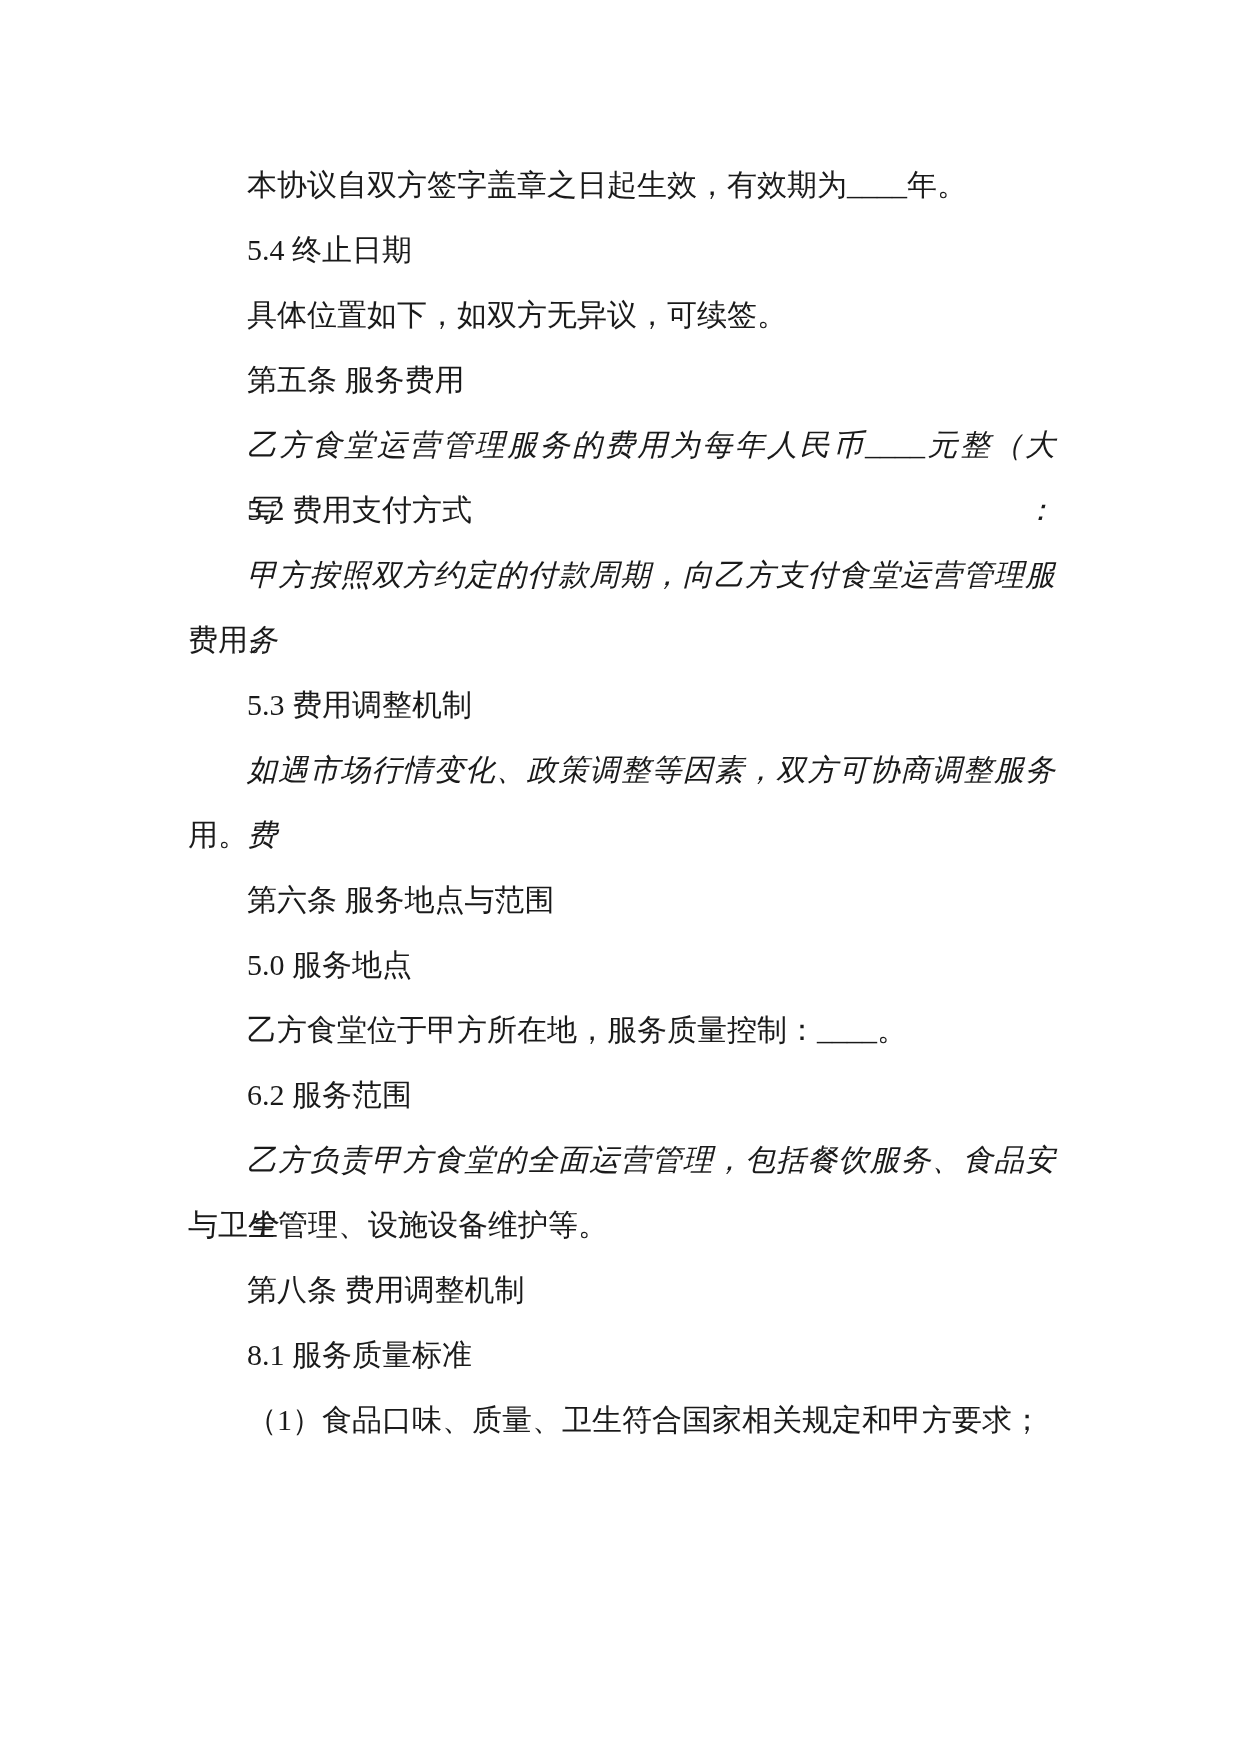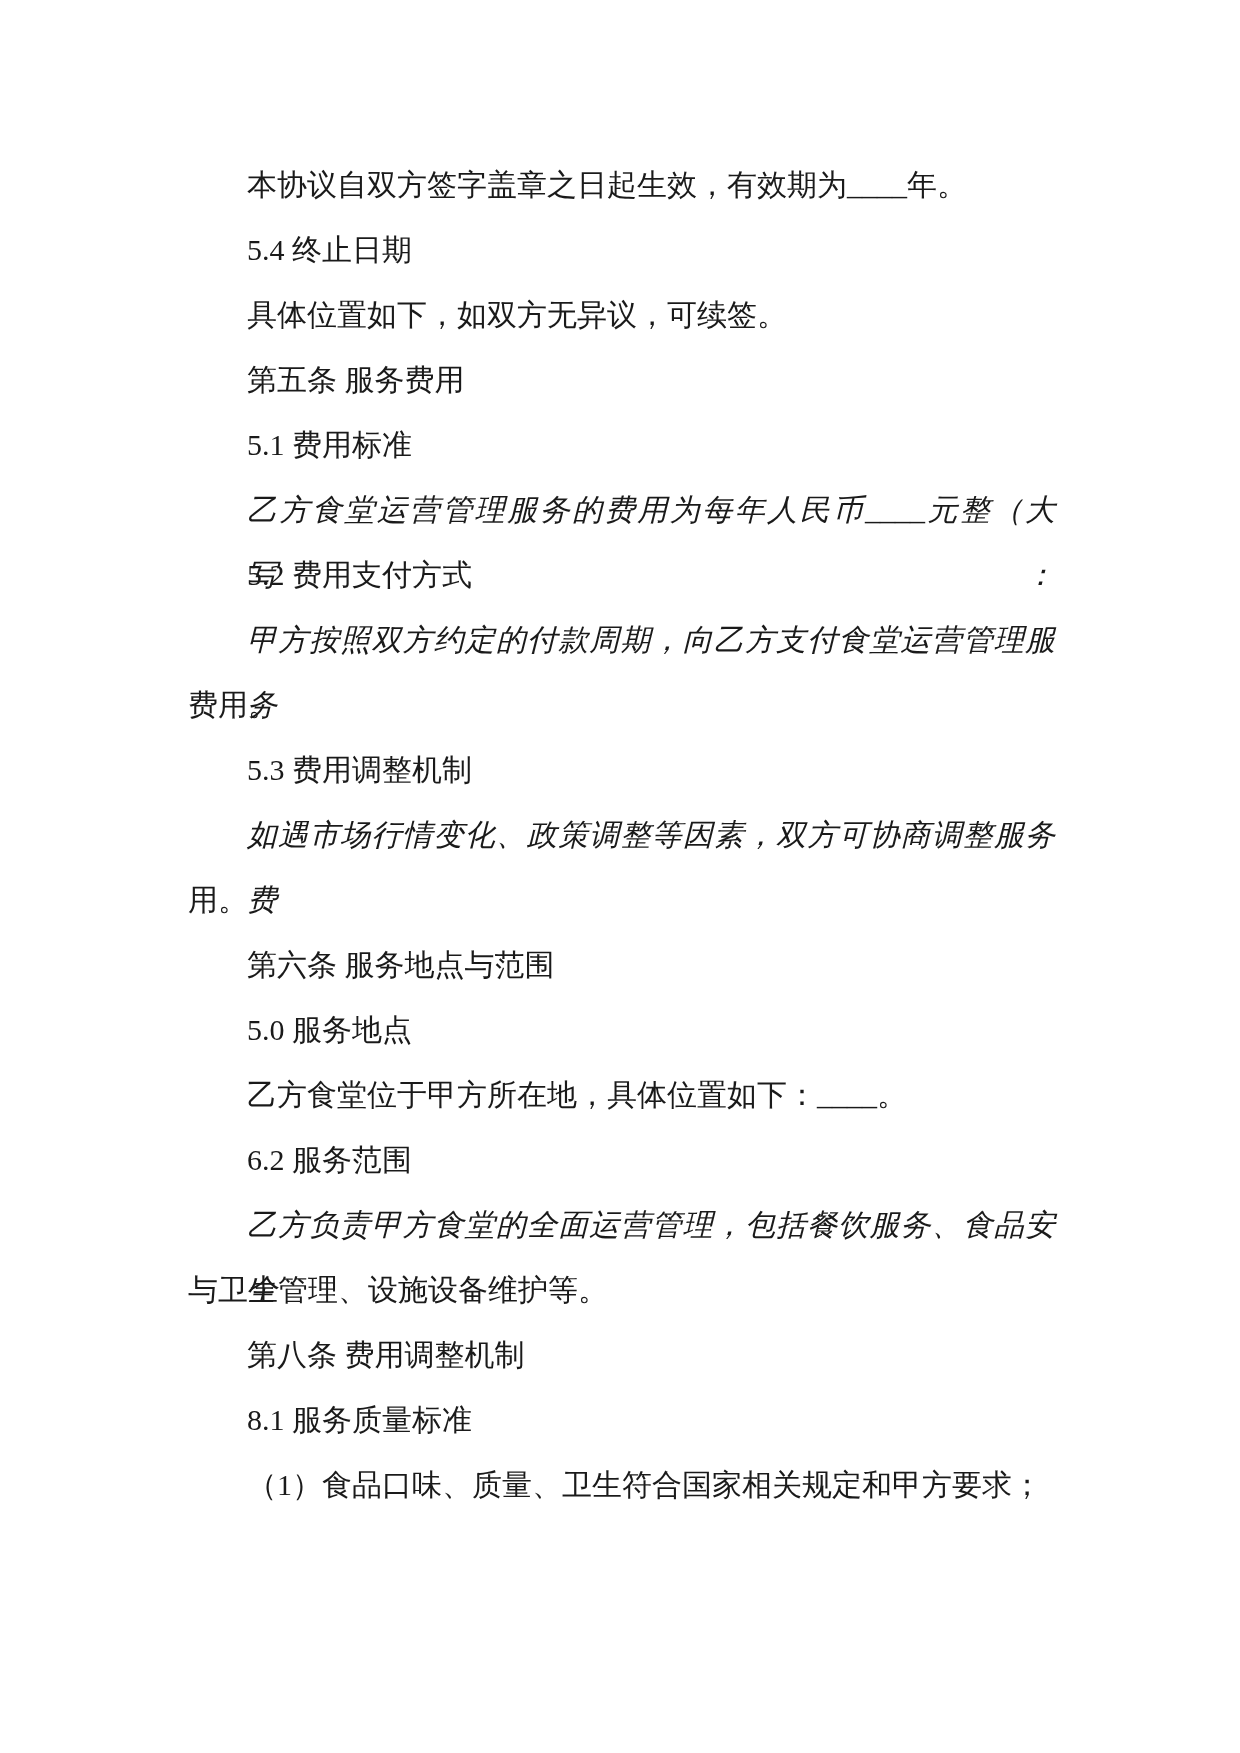--- a/index.html
+++ b/index.html
@@ -53,31 +53,30 @@
 </style>
 </head>
 <body>
 
 <div class="page" style="background: rgb(255, 255, 255);">
   <div class="content" style="color: rgb(26, 26, 26);">
       <div class="line indent">本协议自双方签字盖章之日起生效，有效期为____年。</div>
       <div class="line indent">5.4 终止日期</div>
       <div class="line indent">具体位置如下，如双方无异议，可续签。</div>
       <div class="line heading">第五条 服务费用</div>
-      <div class="line indent">5.1 费用标准</div>
       <div class="line fill">乙方食堂运营管理服务的费用为每年人民币____元整（大写：</div>
       <div class="line indent">5.2 费用支付方式</div>
       <div class="line fill">甲方按照双方约定的付款周期，向乙方支付食堂运营管理服务</div>
       <div class="line plain">费用。</div>
       <div class="line indent">5.3 费用调整机制</div>
       <div class="line fill">如遇市场行情变化、政策调整等因素，双方可协商调整服务费</div>
       <div class="line plain">用。</div>
       <div class="line heading">第六条 服务地点与范围</div>
       <div class="line indent">5.0 服务地点</div>
-      <div class="line indent">乙方食堂位于甲方所在地，具体位置如下：____。</div>
+      <div class="line indent">乙方食堂位于甲方所在地，服务质量控制：____。</div>
       <div class="line indent">6.2 服务范围</div>
       <div class="line fill">乙方负责甲方食堂的全面运营管理，包括餐饮服务、食品安全</div>
       <div class="line plain">与卫生管理、设施设备维护等。</div>
       <div class="line heading">第八条 费用调整机制</div>
       <div class="line indent">8.1 服务质量标准</div>
       <div class="line indent">（1）食品口味、质量、卫生符合国家相关规定和甲方要求；</div>
     </div>
 </div>
 
 </body></html>

